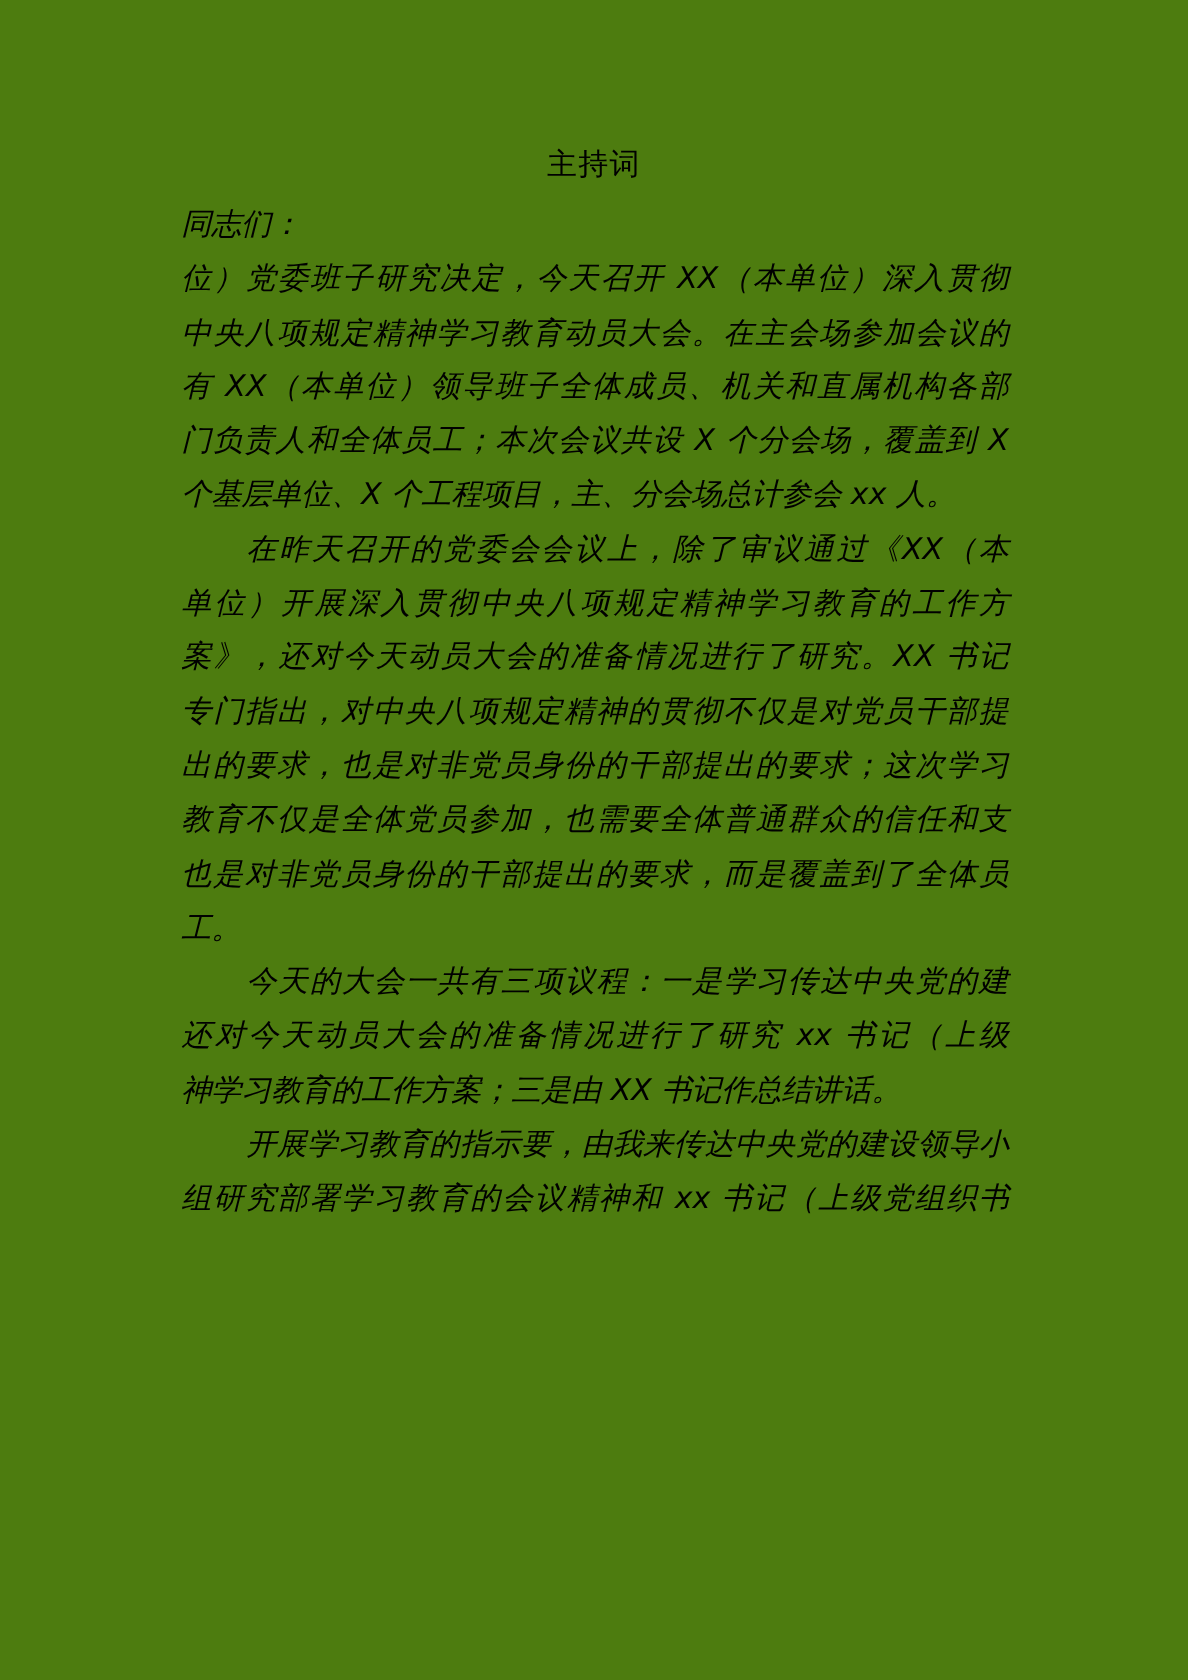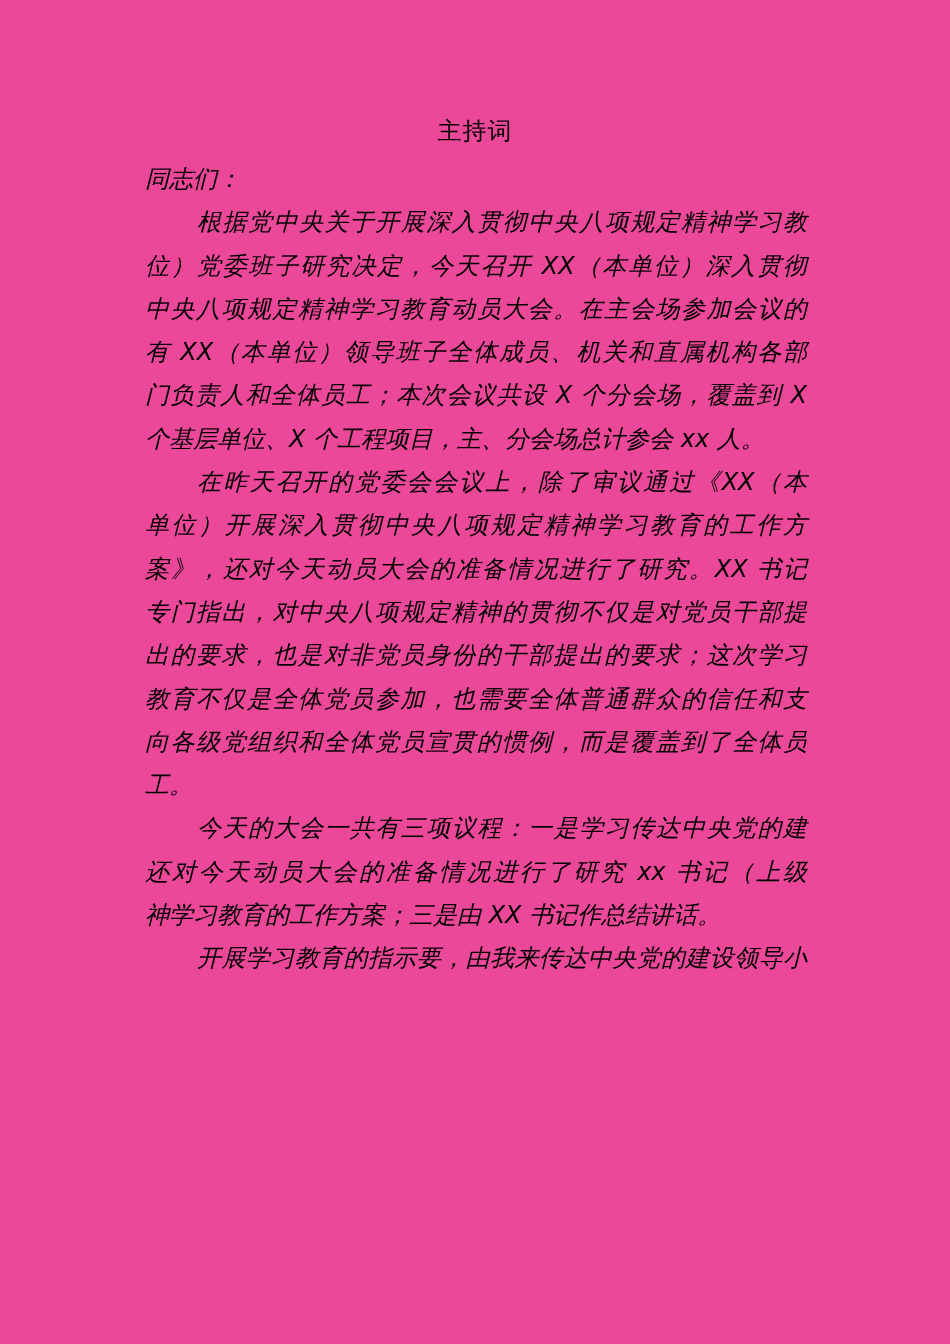--- a/index.html
+++ b/index.html
@@ -1,18 +1,18 @@
 <!DOCTYPE html>
 <html><head>
 <meta charset="utf-8">
 <style>
   html, body { margin: 0; padding: 0; background: #ffffff; }
   body { width: 950px; height: 1344px; overflow: hidden; position: relative; }
   .page {
-    position: absolute; left: 0; top: 0; width: 950px; height: 1344px; background: #ec4899;
+    position: absolute; left: 0; top: 0; width: 950px; height: 1344px; background: #4d7c0f;
     font-family: "DejaVu Sans", "Liberation Sans", sans-serif;
     color: #000;
   }
   .title {
     position: absolute; left: 0; top: 113px; width: 950px; text-align: center;
     font-size: 24px; line-height: 36px; letter-spacing: 1px;
   }
   .body {
     position: absolute; left: 145px; top: 158px; width: 662px;
     font-size: 24px; line-height: 43.3px; text-align: justify;
@@ -24,42 +24,42 @@
 </head>
 <body>
 
 <div class="page">
   <div class="title">主持词</div>
 
   <div class="body">
     <span class="line">同志们：</span>
 
     <div>
-      <span class="line j indent">根据党中央关于开展深入贯彻中央八项规定精神学习教</span>
       <span class="line j">位）党委班子研究决定，今天召开 XX（本单位）深入贯彻</span>
       <span class="line j">中央八项规定精神学习教育动员大会。在主会场参加会议的</span>
       <span class="line j">有 XX（本单位）领导班子全体成员、机关和直属机构各部</span>
       <span class="line j">门负责人和全体员工；本次会议共设 X 个分会场，覆盖到 X</span>
       <span class="line">个基层单位、X 个工程项目，主、分会场总计参会 xx 人。</span>
     </div>
 
     <div>
       <span class="line j indent">在昨天召开的党委会会议上，除了审议通过《XX（本</span>
       <span class="line j">单位）开展深入贯彻中央八项规定精神学习教育的工作方</span>
       <span class="line j">案》，还对今天动员大会的准备情况进行了研究。XX 书记</span>
       <span class="line j">专门指出，对中央八项规定精神的贯彻不仅是对党员干部提</span>
       <span class="line j">出的要求，也是对非党员身份的干部提出的要求；这次学习</span>
       <span class="line j">教育不仅是全体党员参加，也需要全体普通群众的信任和支</span>
-      <span class="line j">向各级党组织和全体党员宣贯的惯例，而是覆盖到了全体员</span>
+      <span class="line j">也是对非党员身份的干部提出的要求，而是覆盖到了全体员</span>
       <span class="line">工。</span>
     </div>
 
     <div>
       <span class="line j indent">今天的大会一共有三项议程：一是学习传达中央党的建</span>
       <span class="line j">还对今天动员大会的准备情况进行了研究 xx 书记（上级</span>
       <span class="line">神学习教育的工作方案；三是由 XX 书记作总结讲话。</span>
     </div>
 
     <div>
       <span class="line j indent">开展学习教育的指示要，由我来传达中央党的建设领导小</span>
+      <span class="line j">组研究部署学习教育的会议精神和 xx 书记（上级党组织书</span>
     </div>
   </div>
 </div>
 
 </body></html>

